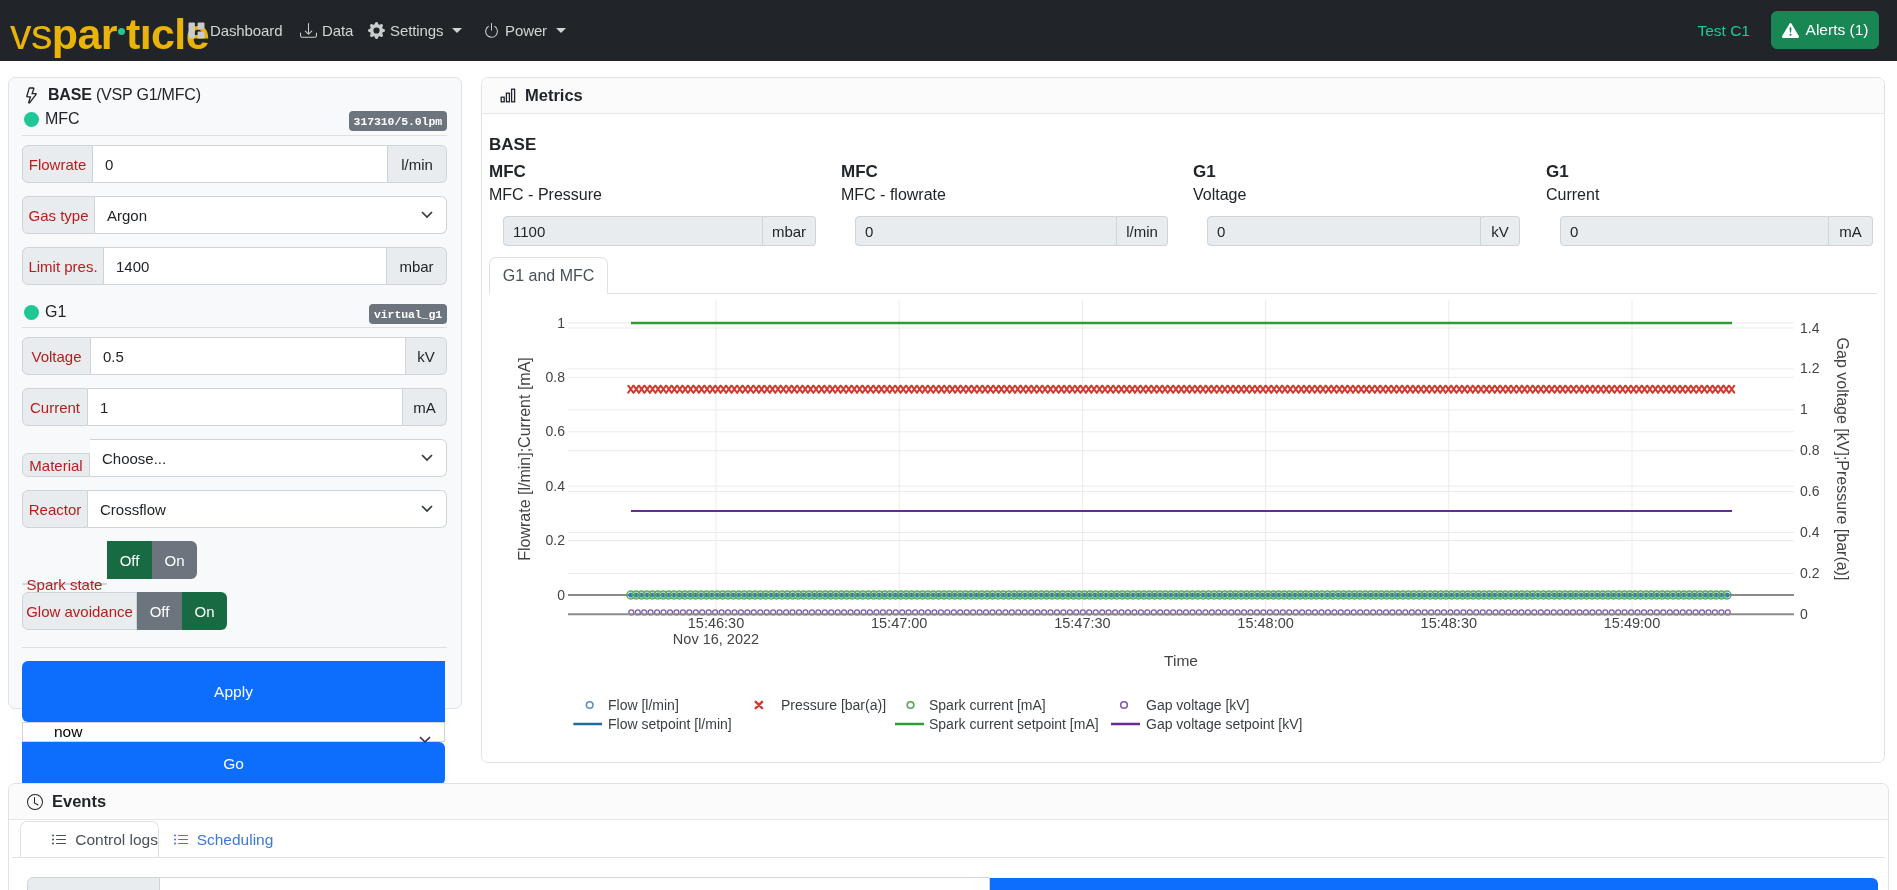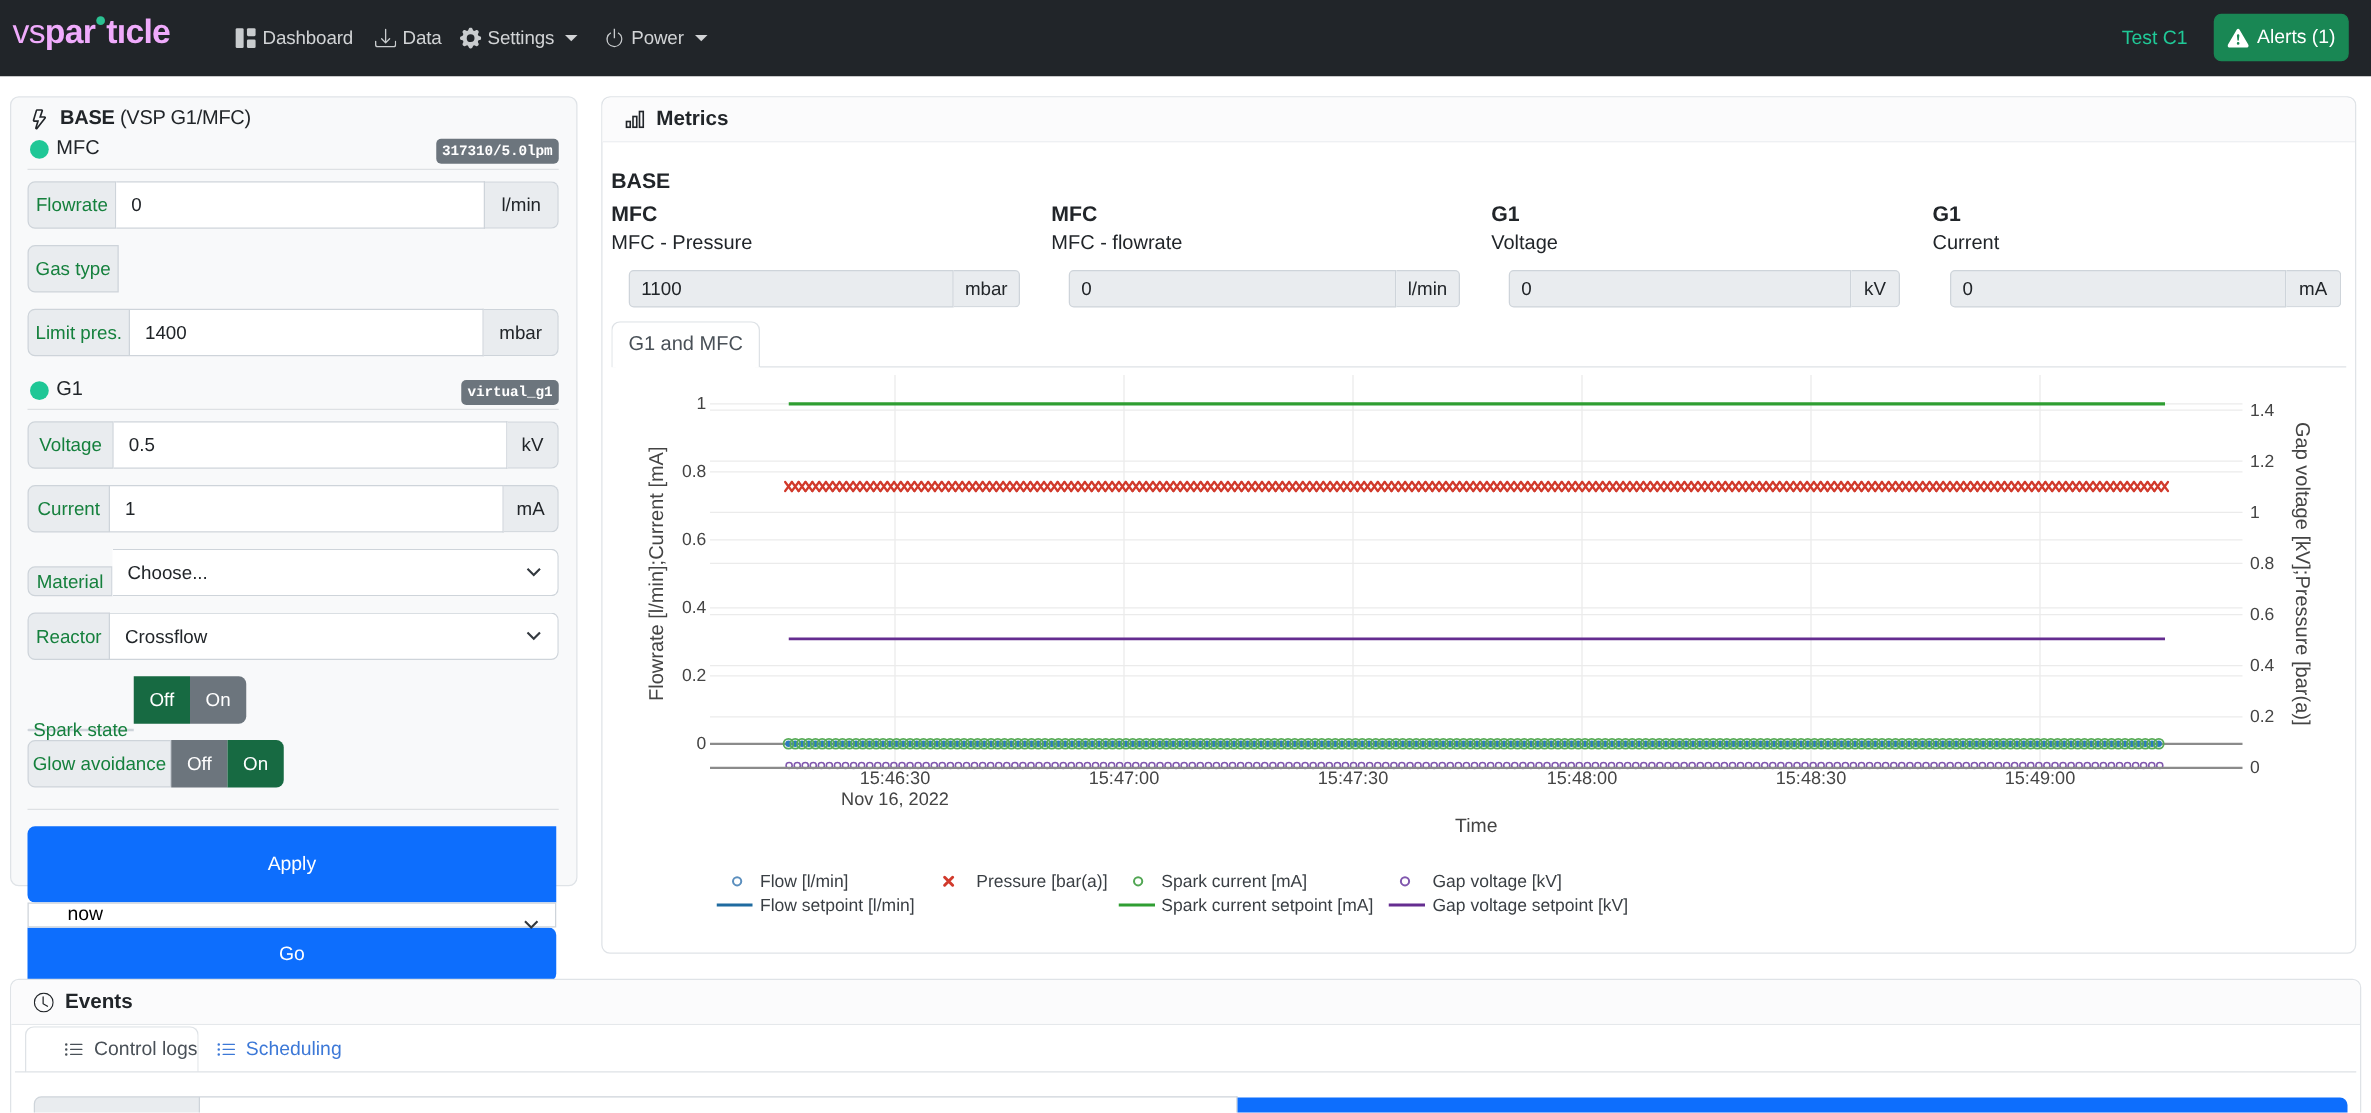--- a/index.html
+++ b/index.html
@@ -1,21 +1,21 @@
 <!DOCTYPE html>
 <html><head>
 <meta charset="utf-8">
 <style>
 *{box-sizing:border-box;margin:0;padding:0}
 html,body{width:1897px;height:890px;overflow:hidden;background:#fff;font-family:"Liberation Sans",sans-serif;}
 #page{position:relative;width:1897px;height:890px;background:#fff;}
 .abs{position:absolute;}
 
 #nav{position:absolute;left:0;top:0;width:1897px;height:61px;background:#212529;}
-#logo{position:absolute;left:10px;top:10px;font-size:27px;color:#f0abfc;letter-spacing:-0.6px;white-space:nowrap;}
+#logo{position:absolute;left:10px;top:10px;font-size:43px;color:#eab308;letter-spacing:-0.6px;white-space:nowrap;}
 #logo b{font-weight:700;}
 #logo .dot{display:inline-block;width:7px;height:7px;border-radius:50%;background:#2bc192;position:relative;top:-14px;margin:0 1px 0 1px;}
 .navitem{position:absolute;top:0;height:61px;display:flex;align-items:center;gap:5px;color:#d2d4d6;font-size:15px;letter-spacing:-0.1px;white-space:nowrap;}
 .navitem svg{display:block;}
 .caret{display:inline-block;width:0;height:0;border-left:5px solid transparent;border-right:5px solid transparent;border-top:5px solid #d2d4d6;margin-left:4px;}
 #testc1{position:absolute;right:147px;top:0;height:61px;display:flex;align-items:center;color:#20c997;font-size:15.5px;}
 #alerts{position:absolute;left:1771px;top:11px;width:108px;height:38px;background:#198754;border:1px solid #198754;border-radius:6px;color:#fff;font-size:15.5px;display:flex;align-items:center;justify-content:center;gap:7px;}
 
 .card{position:absolute;background:#fff;border:1px solid #dfe3e7;border-radius:7px;}
 #leftcard{left:8px;top:77px;width:454px;height:632px;background:#f8f9fa;}
@@ -23,21 +23,21 @@
 #eventscard{left:8px;top:783px;width:1881px;height:140px;}
 .cardheader{position:absolute;left:0;top:0;right:0;height:36px;background:#fbfbfc;border-bottom:1px solid #e5e8eb;border-radius:7px 7px 0 0;display:flex;align-items:center;gap:9px;padding-left:18px;font-size:16.5px;font-weight:700;color:#212529;}
 
 .hline{position:absolute;left:22px;width:425px;border-top:1px solid #dee1e4;}
 .titlerow{position:absolute;left:24px;color:#212529;font-size:16px;letter-spacing:-0.2px;white-space:nowrap;display:flex;align-items:center;gap:9px;}
 .devrow{position:absolute;left:22px;width:425px;height:22px;}
 .devrow .dot{position:absolute;left:2px;top:3px;width:15px;height:15px;border-radius:50%;background:#1fc796;}
 .devrow .dname{position:absolute;left:23px;top:1px;font-size:16px;color:#212529;}
 .devrow .badge{position:absolute;right:0;top:2px;background:#6c757d;color:#fff;font-family:"Liberation Mono",monospace;font-size:11.5px;font-weight:700;padding:4px 5px 3px;border-radius:4px;letter-spacing:-0.1px;}
 .ig{position:absolute;left:22px;width:425px;height:38px;display:flex;}
-.ig .lbl{background:#e9ecef;border:1px solid #ced4da;border-radius:6px 0 0 6px;display:flex;align-items:center;justify-content:center;font-size:15px;color:#15803d;flex:0 0 auto;}
+.ig .lbl{background:#e9ecef;border:1px solid #ced4da;border-radius:6px 0 0 6px;display:flex;align-items:center;justify-content:center;font-size:15px;color:#b91c1c;flex:0 0 auto;}
 .ig .inp{background:#fff;border:1px solid #ced4da;border-left:none;display:flex;align-items:center;padding-left:12px;font-size:15px;color:#212529;flex:1 1 auto;}
 .ig .unit{background:#e9ecef;border:1px solid #ced4da;border-left:none;border-radius:0 6px 6px 0;display:flex;align-items:center;justify-content:center;font-size:15px;color:#212529;flex:0 0 auto;}
 .ig .sel{background:#fff;border:1px solid #ced4da;border-left:none;border-radius:0 6px 6px 0;display:flex;align-items:center;padding-left:12px;font-size:15px;color:#212529;flex:1 1 auto;position:relative;}
 .ig .sel svg{position:absolute;right:13px;top:14px;}
 .ig .tbtn{display:flex;align-items:center;justify-content:center;font-size:15px;color:#fff;flex:0 0 45px;}
 .ig .green{background:#176a42;}
 .ig .gray{background:#6c757d;}
 .ig .rr{border-radius:0 6px 6px 0;}
 
 #applyrow{position:absolute;left:22px;top:661px;width:423px;height:37px;display:flex;flex-direction:column;}
@@ -115,20 +115,23 @@
       <span class="badge">317310/5.0lpm</span>
 </div>
 <div class="hline" style="top:135px;"></div>
 <div class="ig" style="top:145px;">
   <span class="lbl" style="width:71px;">Flowrate</span>
       <span class="inp">0</span>
       <span class="unit" style="width:59px;">l/min</span>
 </div>
 <div class="ig" style="top:196px;">
   <span class="lbl" style="width:73px;">Gas type</span>
+      <span class="sel">Argon<svg width="12" height="8" viewBox="0 0 12 8" fill="none" stroke="#343a40" stroke-width="1.7">
+          <path d="M1 1l5 5 5-5"></path>
+        </svg></span>
 </div>
 <div class="ig" style="top:247px;">
   <span class="lbl" style="width:82px;">Limit pres.</span>
       <span class="inp">1400</span>
       <span class="unit" style="width:60px;">mbar</span>
 </div>
 <div class="devrow" style="top:302px;">
   <span class="dot"></span>
       <span class="dname">G1</span>
       <span class="badge">virtual_g1</span>

